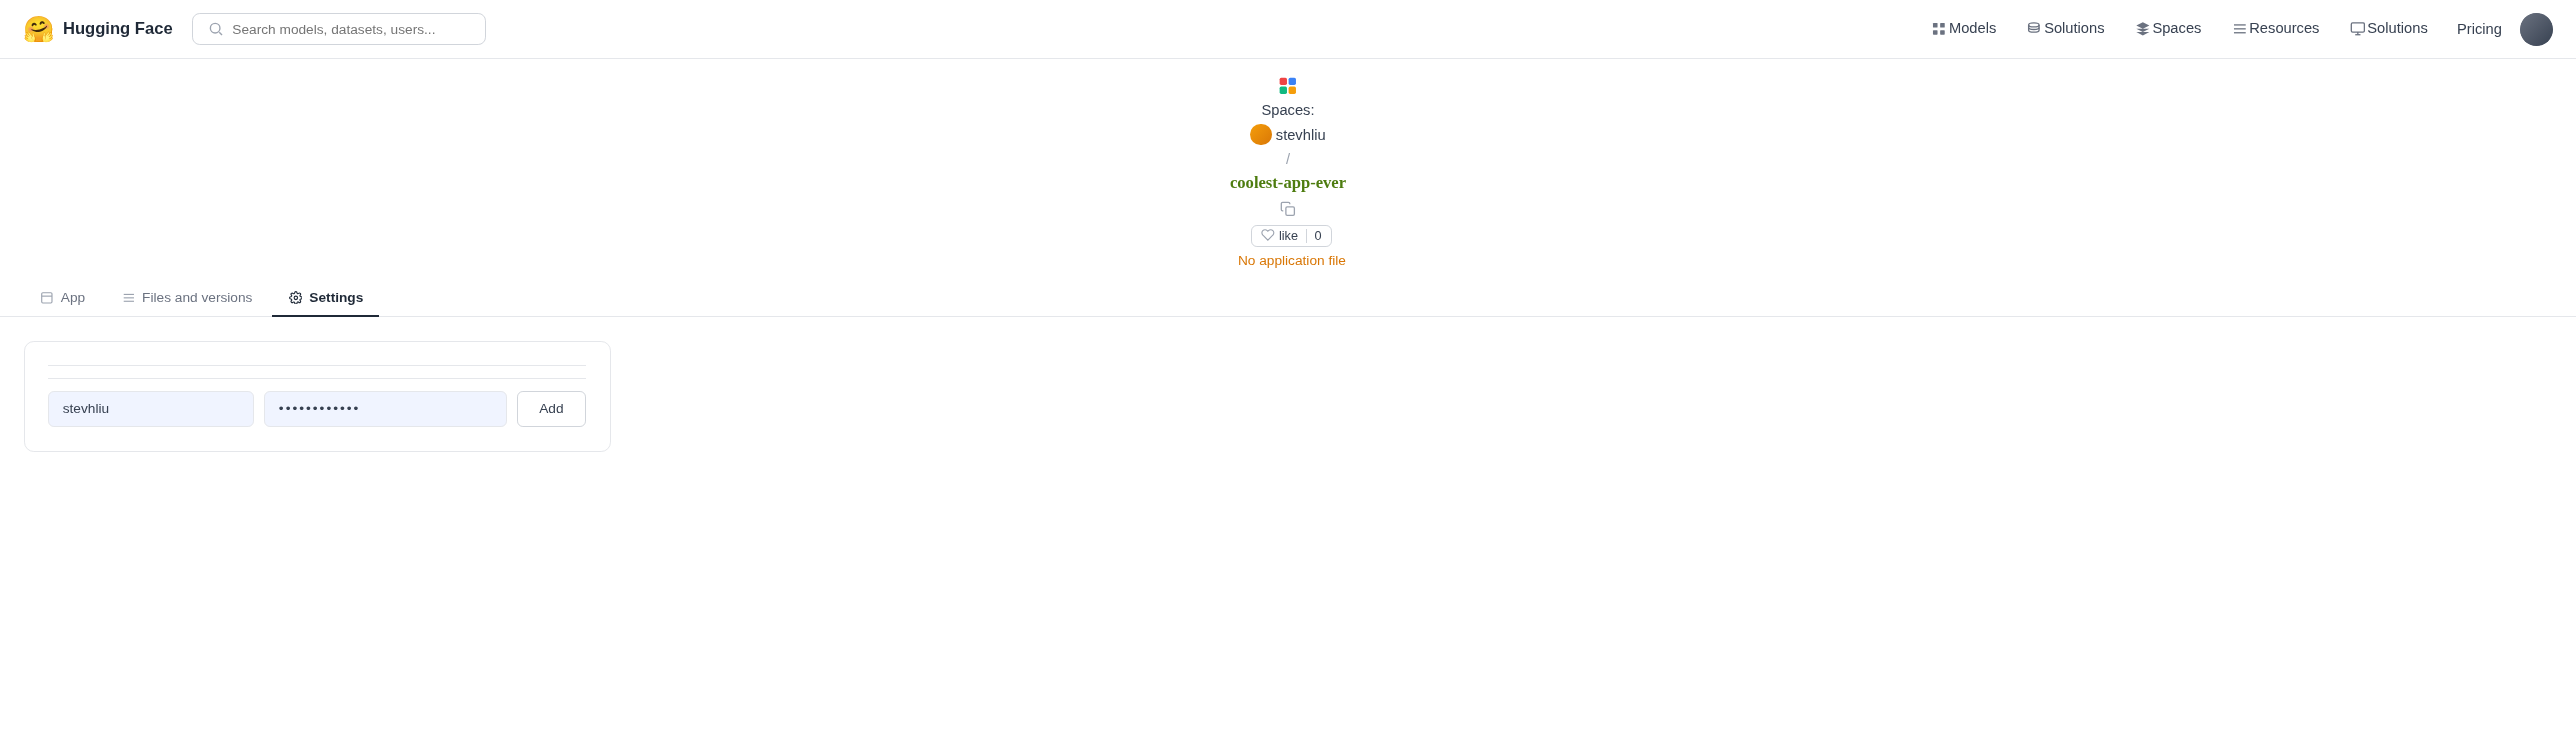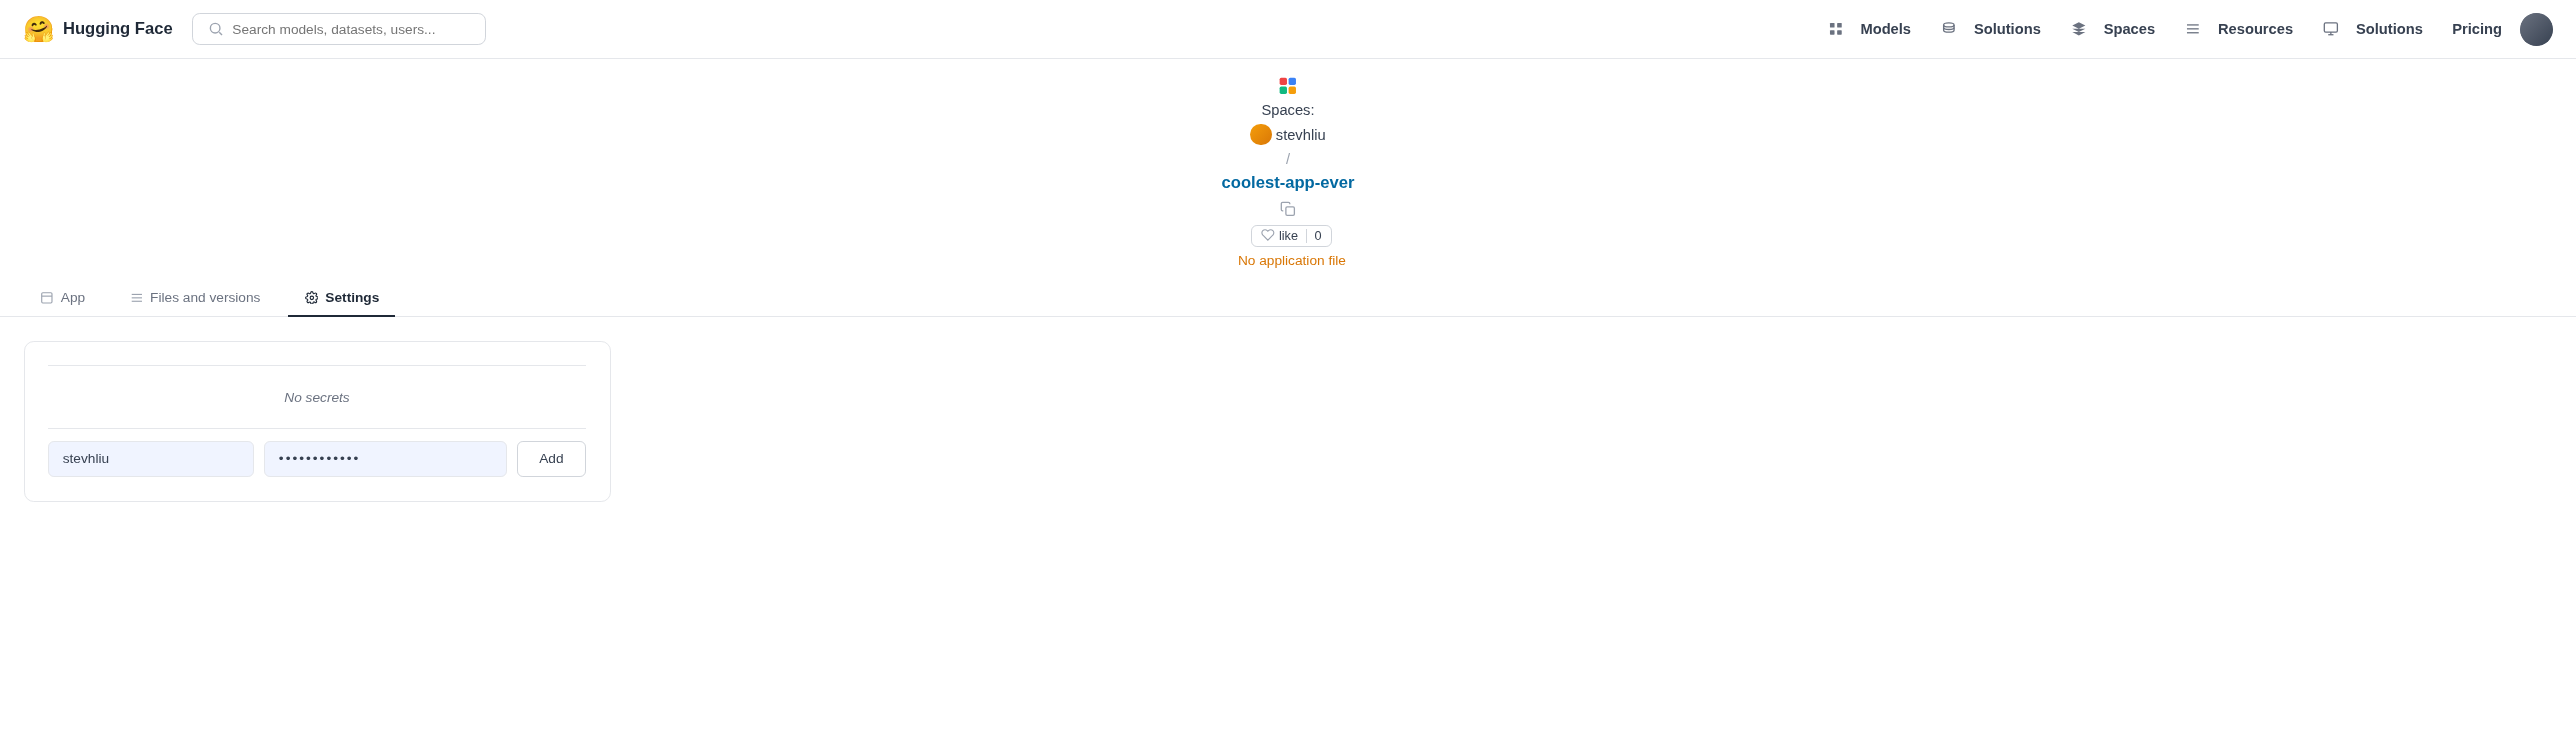--- a/index.html
+++ b/index.html
@@ -12,46 +12,46 @@
     }
     .nav-logo { display: flex; align-items: center; gap: 7.8px; margin-right: 19.6px; font-weight: 700; font-size: 16.6px; text-decoration: none; color: #1f2937; flex-shrink: 0; }
     .nav-logo-emoji { font-size: 25.4px; }
     .nav-search {
       display: flex; align-items: center; gap: 7.8px;
       border: 1px solid #d1d5db; border-radius: 7.8px; padding: 5.9px 13.7px;
       width: 294px; color: #9ca3af; font-size: 13.7px; background: #fff;
     }
     .nav-search input { border: none; outline: none; width: 100%; font-size: 13.7px; color: #6b7280; background: transparent; }
     .nav-links { display: flex; align-items: center; gap: 5.9px; margin-left: auto; }
-    .nav-link { display: flex; align-items: center; gap: 16px; padding: 5.9px 11.7px; border-radius: 5.9px; text-decoration: none; color: #374151; font-size: 14.7px; cursor: pointer; white-space: nowrap; font-weight: bold; }
+    .nav-link { display: flex; gap: 1px; padding: 5.9px 11.7px; border-radius: 5.9px; text-decoration: none; color: #374151; font-size: 14.7px; cursor: pointer; white-space: nowrap; }
     .nav-link-pricing { font-size: 14.7px; color: #374151; cursor: pointer; padding: 5.9px 11.7px; }
     .nav-avatar { width: 33px; height: 33px; border-radius: 50%; background: #6b7280; cursor: pointer; overflow: hidden; display: flex; align-items: center; justify-content: center; }
     .nav-avatar-img { width: 33px; height: 33px; border-radius: 50%; background: linear-gradient(135deg, #6b7280, #374151); }
 
     
     .nav-icon { width: 17.6px; height: 17.6px; display: inline-flex; align-items: center; justify-content: center; flex-shrink: 0; }
 
     
     .breadcrumb-bar {
       display: flex; align-items: center; gap: 5.9px; padding: 15.7px 23.5px 0; font-size: 14.7px; flex-direction: column;
     }
     .breadcrumb-spaces-icon { width: 21.5px; height: 21.5px; display: inline-flex; align-items: center; justify-content: center; }
     .breadcrumb-label { color: #374151; }
     .breadcrumb-user { display: flex; align-items: center; gap: 3.9px; }
     .breadcrumb-user-avatar { width: 21.5px; height: 21.5px; border-radius: 50%; background: linear-gradient(135deg, #f59e0b, #d97706); }
     .breadcrumb-sep { color: #9ca3af; }
-    .breadcrumb-repo { font-weight: 700; font-size: 16.6px; color: #0369a1; }
+    .breadcrumb-repo { font-weight: 700; font-size: 16.6px; color: #4d7c0f; font-family: Liberation Serif, serif; }
     .breadcrumb-copy { width: 19.6px; height: 19.6px; display: inline-flex; align-items: center; justify-content: center; cursor: pointer; color: #6b7280; }
     .breadcrumb-like { display: flex; align-items: center; gap: 3.9px; border: 1px solid #d1d5db; border-radius: 5.9px; padding: 2px 9.8px; font-size: 12.7px; color: #374151; cursor: pointer; margin-left: 7px; }
     .breadcrumb-like-count { font-size: 12.7px; color: #374151; margin-left: 3.9px; border-left: 1px solid #d1d5db; padding-left: 7.8px; }
     .no-app-file { color: #d97706; font-size: 13.7px; margin-left: 7.8px; }
 
     
     .tabs-bar {
-      display: flex; align-items: center; gap: 12px; padding: 0 23.5px; margin-top: 11.7px;
+      display: flex; align-items: center; gap: 4px; padding: 0 23.5px; margin-top: 11.7px;
       border-bottom: 1px solid #e5e7eb;
     }
     .tab {
       display: flex; align-items: center; gap: 5.9px; padding: 9.8px 15.7px; font-size: 13.7px;
       color: #6b7280; cursor: pointer; border-bottom: 2px solid transparent; margin-bottom: -1px;
       text-decoration: none;
     }
     .tab.active { color: #1f2937; font-weight: 600; border-bottom: 2px solid #1f2937; }
     .tab-icon { width: 15.7px; height: 15.7px; display: inline-flex; align-items: center; justify-content: center; }
 
@@ -227,21 +227,20 @@
           <path d="M19.4 15a1.65 1.65 0 00.33 1.82l.06.06a2 2 0 010 2.83 2 2 0 01-2.83 0l-.06-.06a1.65 1.65 0 00-1.82-.33 1.65 1.65 0 00-1 1.51V21a2 2 0 01-4 0v-.09A1.65 1.65 0 009 19.4a1.65 1.65 0 00-1.82.33l-.06.06a2 2 0 01-2.83-2.83l.06-.06A1.65 1.65 0 004.68 15a1.65 1.65 0 00-1.51-1H3a2 2 0 010-4h.09A1.65 1.65 0 004.6 9a1.65 1.65 0 00-.33-1.82l-.06-.06a2 2 0 012.83-2.83l.06.06A1.65 1.65 0 009 4.68a1.65 1.65 0 001-1.51V3a2 2 0 014 0v.09a1.65 1.65 0 001 1.51 1.65 1.65 0 001.82-.33l.06-.06a2 2 0 012.83 2.83l-.06.06A1.65 1.65 0 0019.4 9a1.65 1.65 0 001.51 1H21a2 2 0 010 4h-.09a1.65 1.65 0 00-1.51 1z"></path>
         </svg>
     </span>
     <span>Settings</span>
   </a>
 </div>
 
 <div class="main-content">
   <div class="secrets-card">
     <hr class="secrets-divider">
-    <p class="secrets-empty">No secrets</p>
     <hr class="secrets-divider-bottom">
     <div class="secrets-form">
       <input class="secrets-input" type="text" value="stevhliu" placeholder="Name" style="">
       <input class="secrets-input-password" type="password" value="••••••••••••" placeholder="Value" style="">
       <button class="secrets-add-btn">Add</button>
     </div>
   </div>
 </div>
 
 

